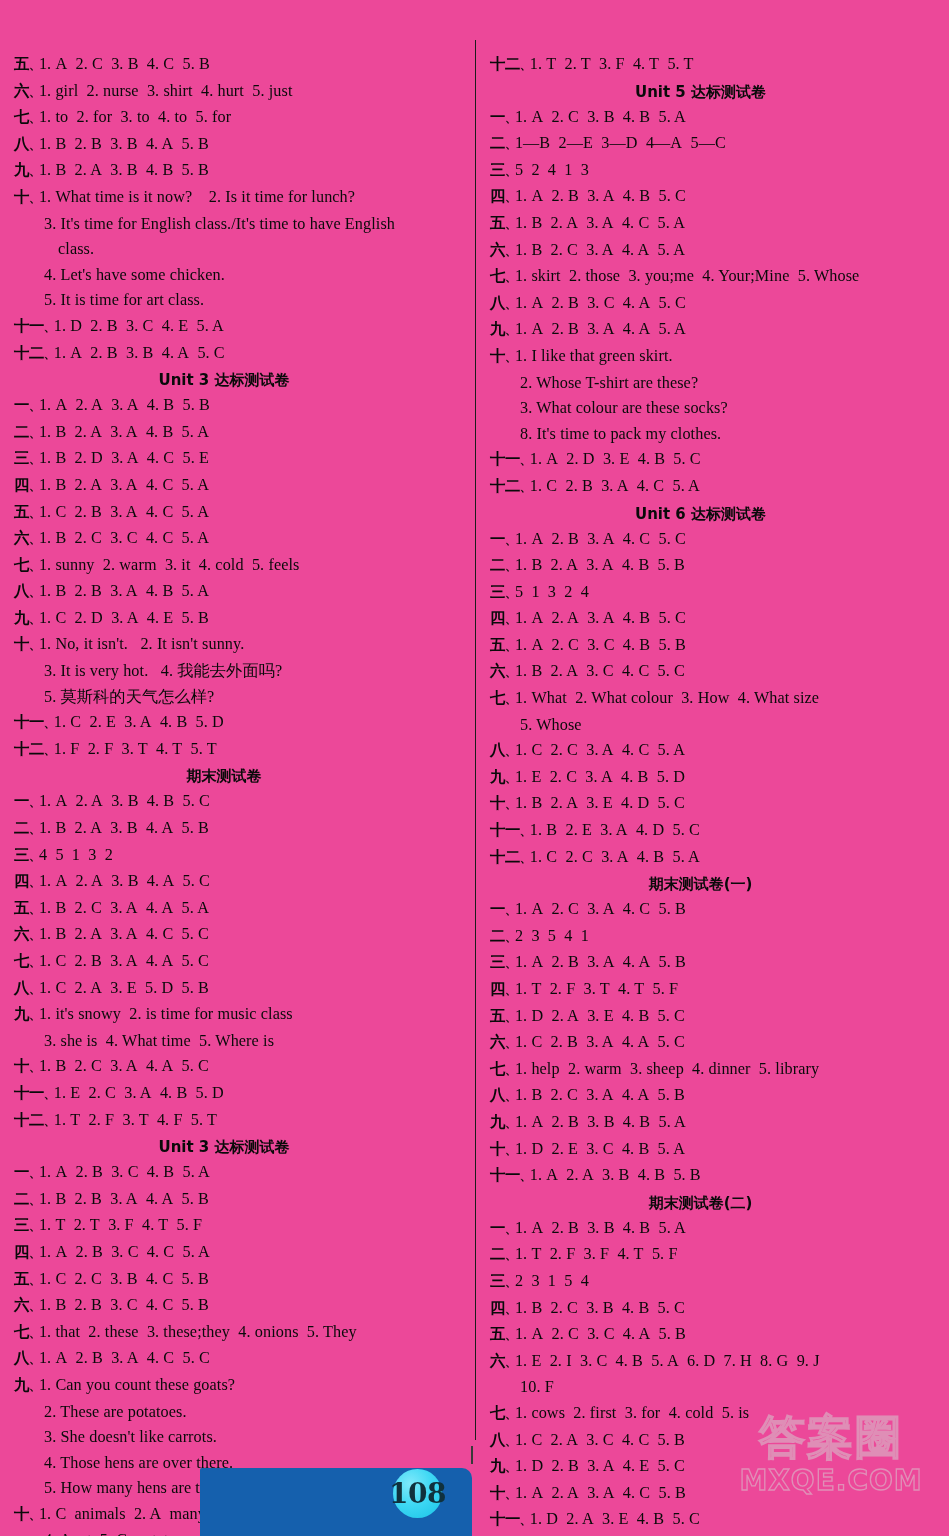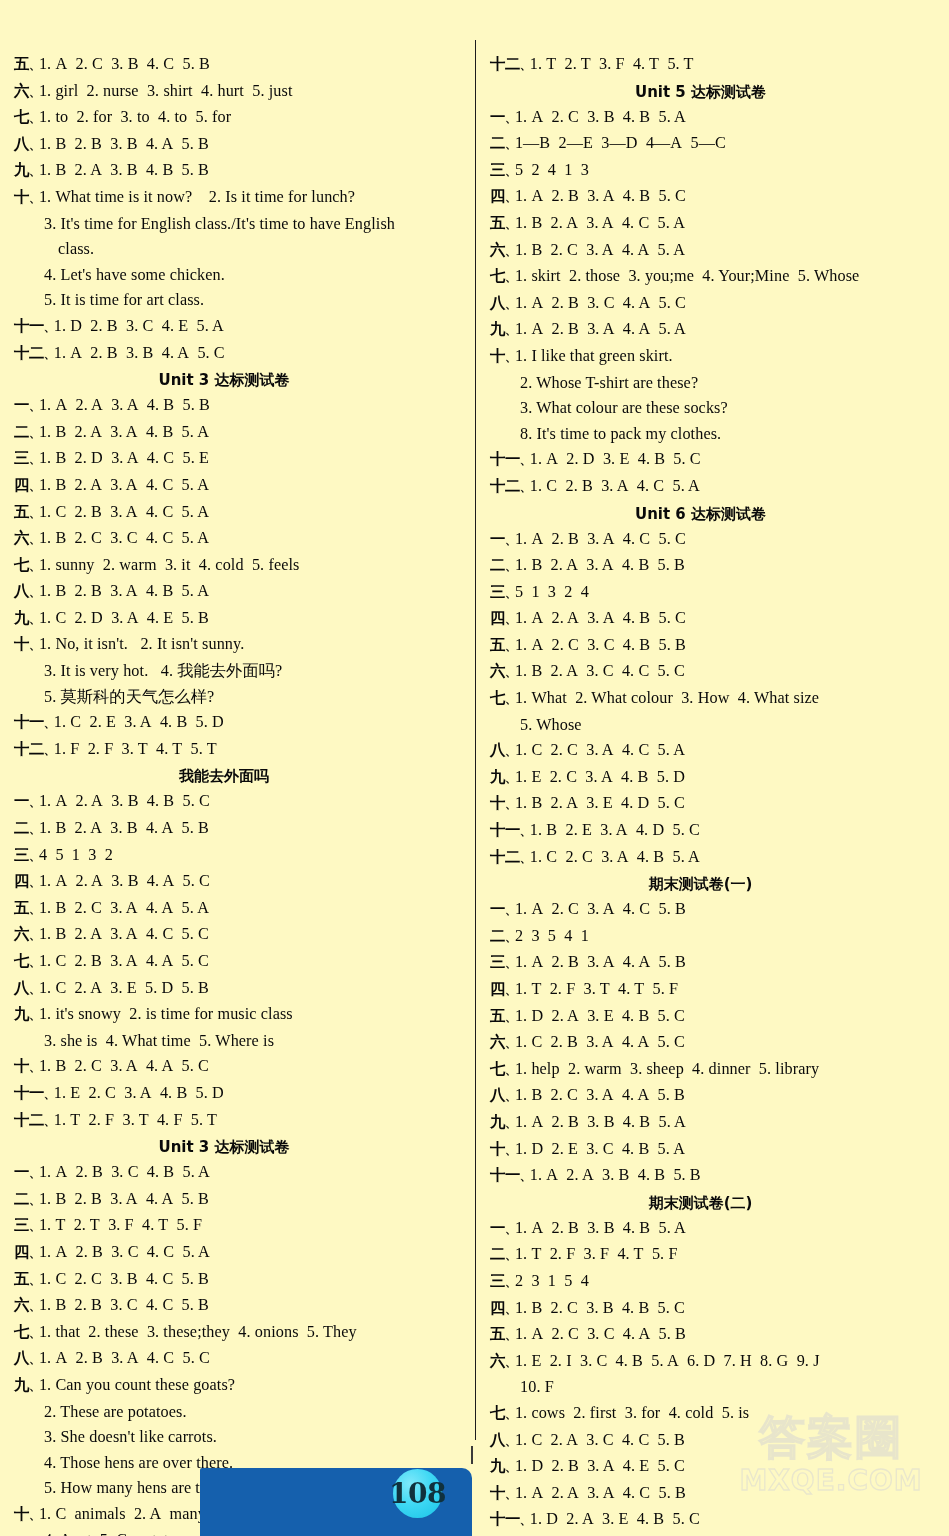--- a/index.html
+++ b/index.html
@@ -5,21 +5,21 @@
 <style>
   html, body {
     margin: 0;
     padding: 0;
     background: #ffffff;
   }
   .page {
     position: relative;
     width: 949px;
     height: 1536px;
-    background: #fef9c3;
+    background: #ec4899;
     overflow: hidden;
     font-family: "Liberation Serif", "DejaVu Serif", serif;
     color: #0a0a0a;
   }
 
   
   .columns {
     position: absolute;
     top: 52px;
     left: 0;
@@ -183,21 +183,21 @@
         <div class="line"><span class="lbl">五</span><span class="ans">1. C&nbsp; 2. B&nbsp; 3. A&nbsp; 4. C&nbsp; 5. A</span></div>
         <div class="line"><span class="lbl">六</span><span class="ans">1. B&nbsp; 2. C&nbsp; 3. C&nbsp; 4. C&nbsp; 5. A</span></div>
         <div class="line"><span class="lbl">七</span><span class="ans">1. sunny&nbsp; 2. warm&nbsp; 3. it&nbsp; 4. cold&nbsp; 5. feels</span></div>
         <div class="line"><span class="lbl">八</span><span class="ans">1. B&nbsp; 2. B&nbsp; 3. A&nbsp; 4. B&nbsp; 5. A</span></div>
         <div class="line"><span class="lbl">九</span><span class="ans">1. C&nbsp; 2. D&nbsp; 3. A&nbsp; 4. E&nbsp; 5. B</span></div>
         <div class="line"><span class="lbl">十</span><span class="ans">1. No, it isn't.&nbsp;&nbsp; 2. It isn't sunny.</span></div>
         <div class="line indent"><span class="ans">3. It is very hot.&nbsp;&nbsp; 4. 我能去外面吗?</span></div>
         <div class="line indent"><span class="ans">5. 莫斯科的天气怎么样?</span></div>
         <div class="line"><span class="lbl">十一</span><span class="ans">1. C&nbsp; 2. E&nbsp; 3. A&nbsp; 4. B&nbsp; 5. D</span></div>
         <div class="line"><span class="lbl">十二</span><span class="ans">1. F&nbsp; 2. F&nbsp; 3. T&nbsp; 4. T&nbsp; 5. T</span></div>
-        <div class="heading">我能去外面吗</div>
+        <div class="heading">期末测试卷</div>
         <div class="line"><span class="lbl">一</span><span class="ans">1. A&nbsp; 2. A&nbsp; 3. B&nbsp; 4. B&nbsp; 5. C</span></div>
         <div class="line"><span class="lbl">二</span><span class="ans">1. B&nbsp; 2. A&nbsp; 3. B&nbsp; 4. A&nbsp; 5. B</span></div>
         <div class="line"><span class="lbl">三</span><span class="ans">4&nbsp; 5&nbsp; 1&nbsp; 3&nbsp; 2</span></div>
         <div class="line"><span class="lbl">四</span><span class="ans">1. A&nbsp; 2. A&nbsp; 3. B&nbsp; 4. A&nbsp; 5. C</span></div>
         <div class="line"><span class="lbl">五</span><span class="ans">1. B&nbsp; 2. C&nbsp; 3. A&nbsp; 4. A&nbsp; 5. A</span></div>
         <div class="line"><span class="lbl">六</span><span class="ans">1. B&nbsp; 2. A&nbsp; 3. A&nbsp; 4. C&nbsp; 5. C</span></div>
         <div class="line"><span class="lbl">七</span><span class="ans">1. C&nbsp; 2. B&nbsp; 3. A&nbsp; 4. A&nbsp; 5. C</span></div>
         <div class="line"><span class="lbl">八</span><span class="ans">1. C&nbsp; 2. A&nbsp; 3. E&nbsp; 5. D&nbsp; 5. B</span></div>
         <div class="line"><span class="lbl">九</span><span class="ans">1. it's snowy&nbsp; 2. is time for music class</span></div>
         <div class="line indent"><span class="ans">3. she is&nbsp; 4. What time&nbsp; 5. Where is</span></div>

